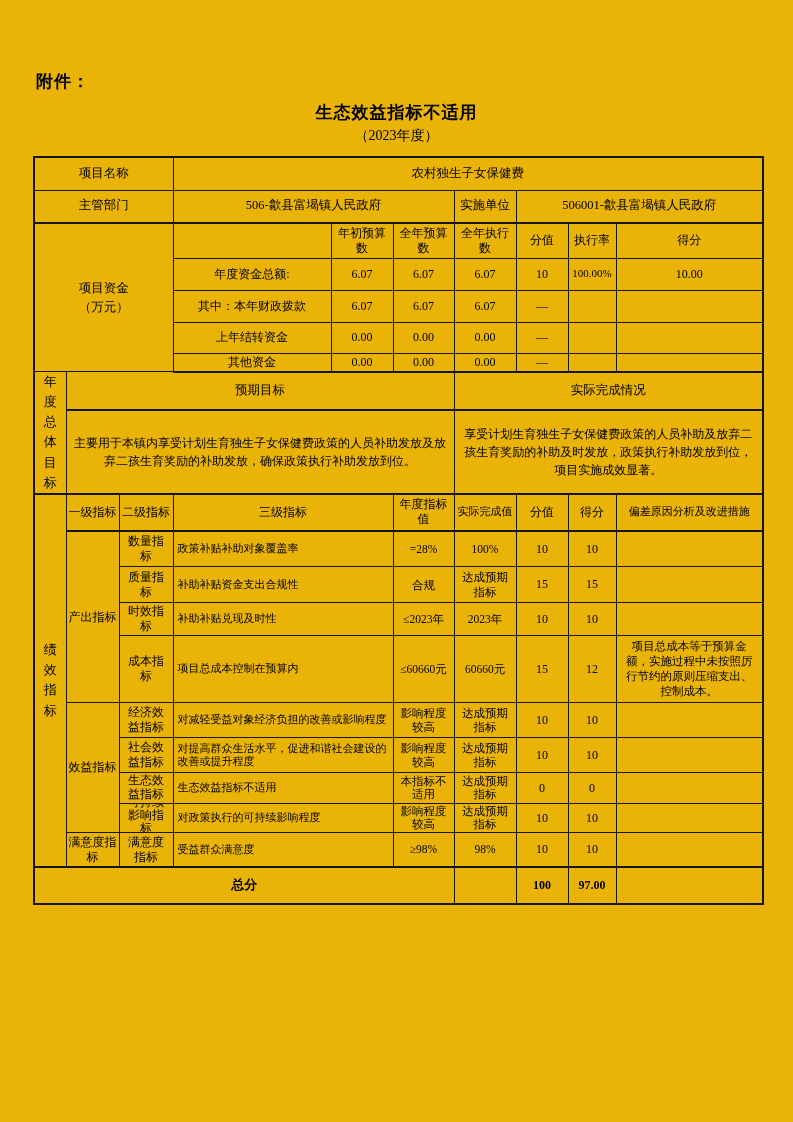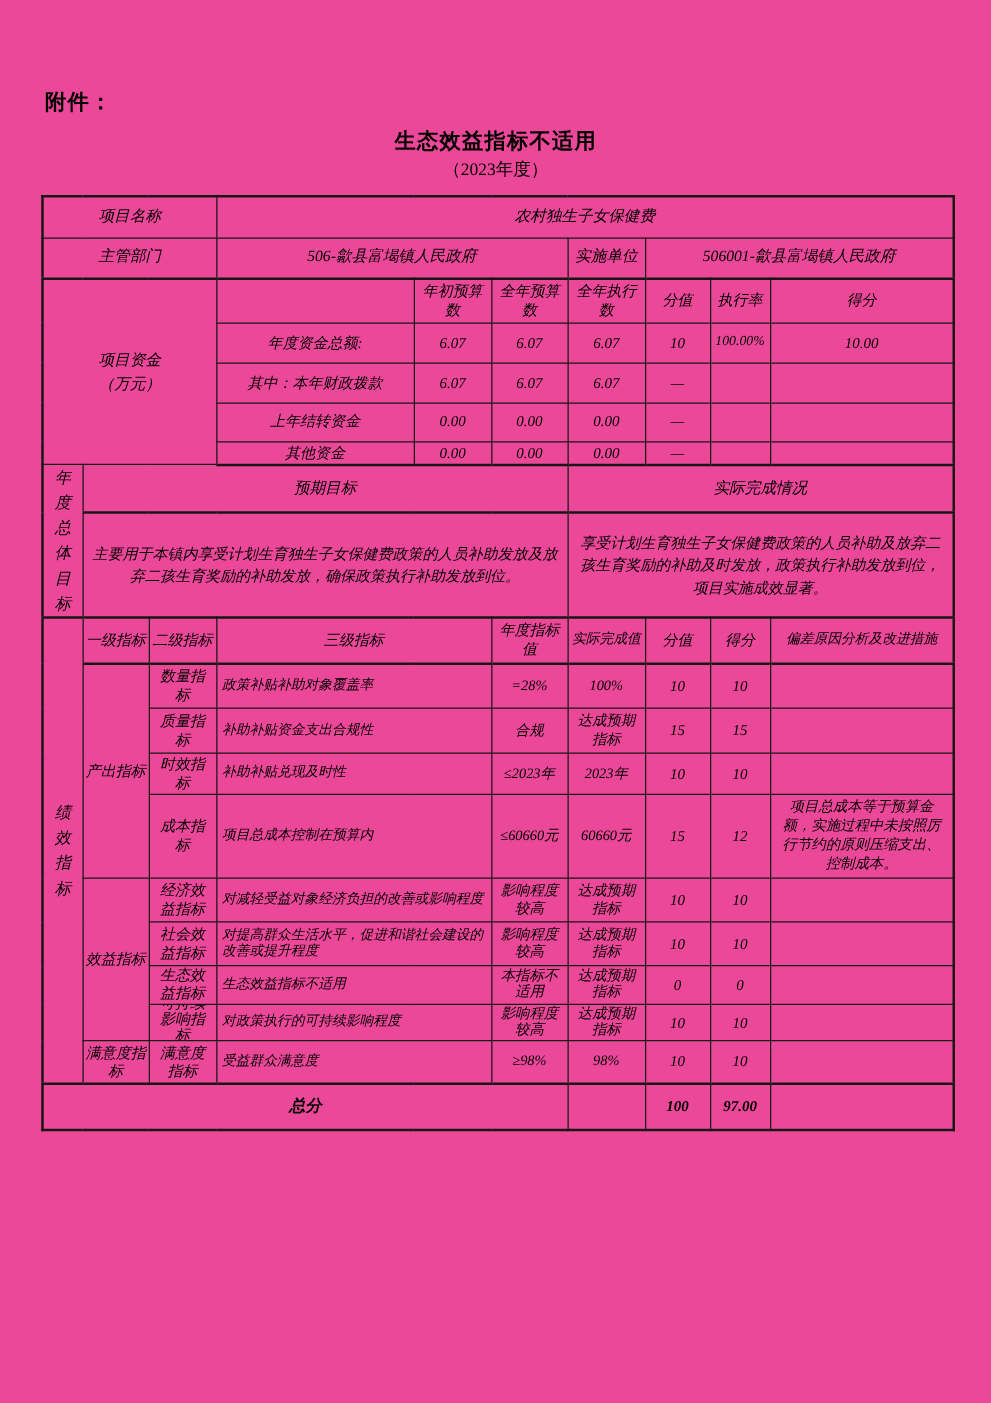--- a/index.html
+++ b/index.html
@@ -1,22 +1,22 @@
 <!DOCTYPE html>
 <html><head>
 <meta charset="utf-8">
 <style>
   html,body{margin:0;padding:0;background:#fff;}
-  .page{position:relative;width:793px;height:1122px;background:#ec4899;overflow:hidden;
+  .page{position:relative;width:793px;height:1122px;background:#eab308;overflow:hidden;
         font-family:"Liberation Serif","DejaVu Serif",serif;color:#000;}
   .attachment{position:absolute;left:36px;top:70px;font-size:17px;font-weight:bold;letter-spacing:1px;}
   .title{position:absolute;left:0;right:0;top:101px;text-align:center;font-size:17px;font-weight:bold;letter-spacing:1px;}
   .subtitle{position:absolute;left:0;right:0;top:127px;text-align:center;font-size:14px;}
   table.main{position:absolute;left:33px;top:156px;width:729px;border-collapse:collapse;table-layout:fixed;
-        border:2px solid #161616;font-style:italic;}
+        border:2px solid #161616;}
   td{border:1px solid #161616;padding:1px 2px;font-size:12px;line-height:1.25;
      text-align:center;vertical-align:middle;overflow:hidden;word-break:break-word;}
   .pre{white-space:pre-line;}
   .l3{text-align:left;padding:1px 4px;font-size:11px;}
   .small{font-size:11px;}
   .val{font-size:11.5px;}
   .vert{font-size:13px;line-height:1.55;white-space:pre-line;padding:0;}
   .fundside{font-size:12.5px;white-space:pre-line;line-height:1.45;}
   .hdr{font-size:12.5px;}
   .objtext{font-size:12px;line-height:1.5;padding:2px 4px;}

